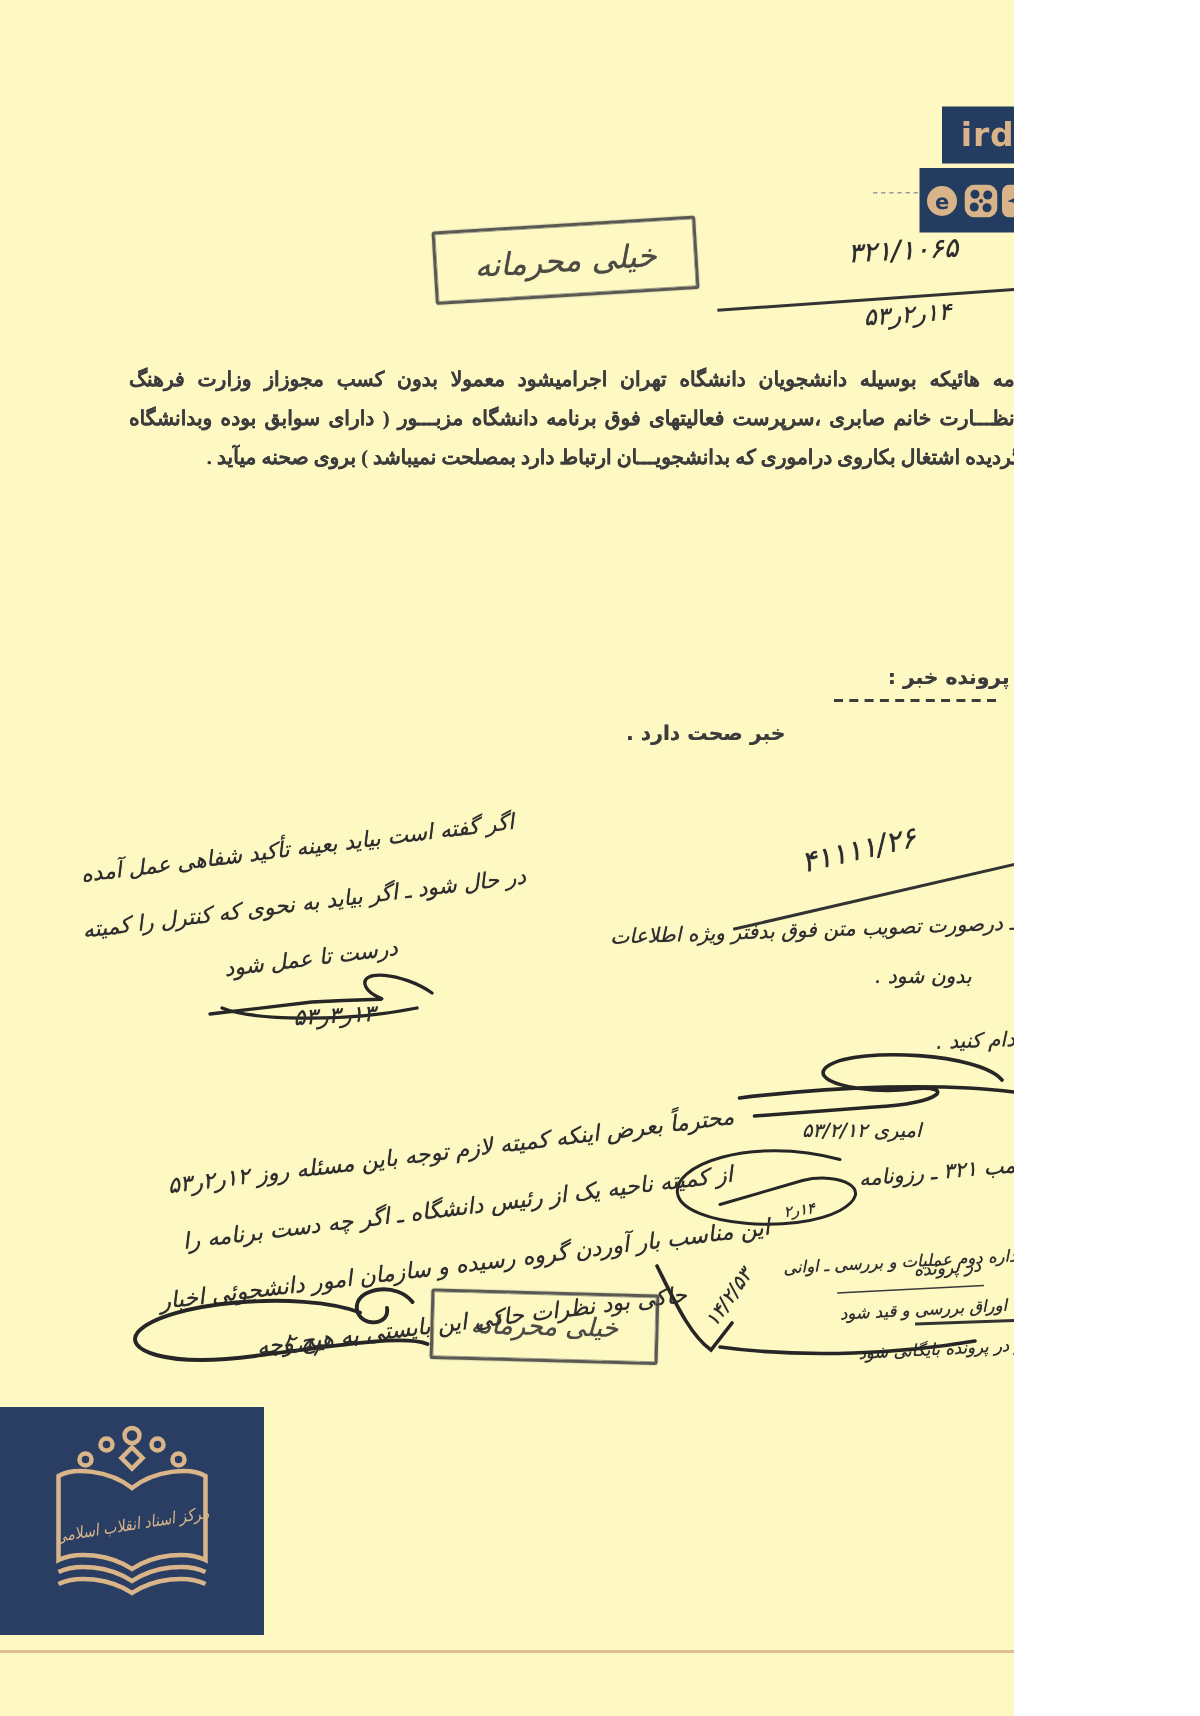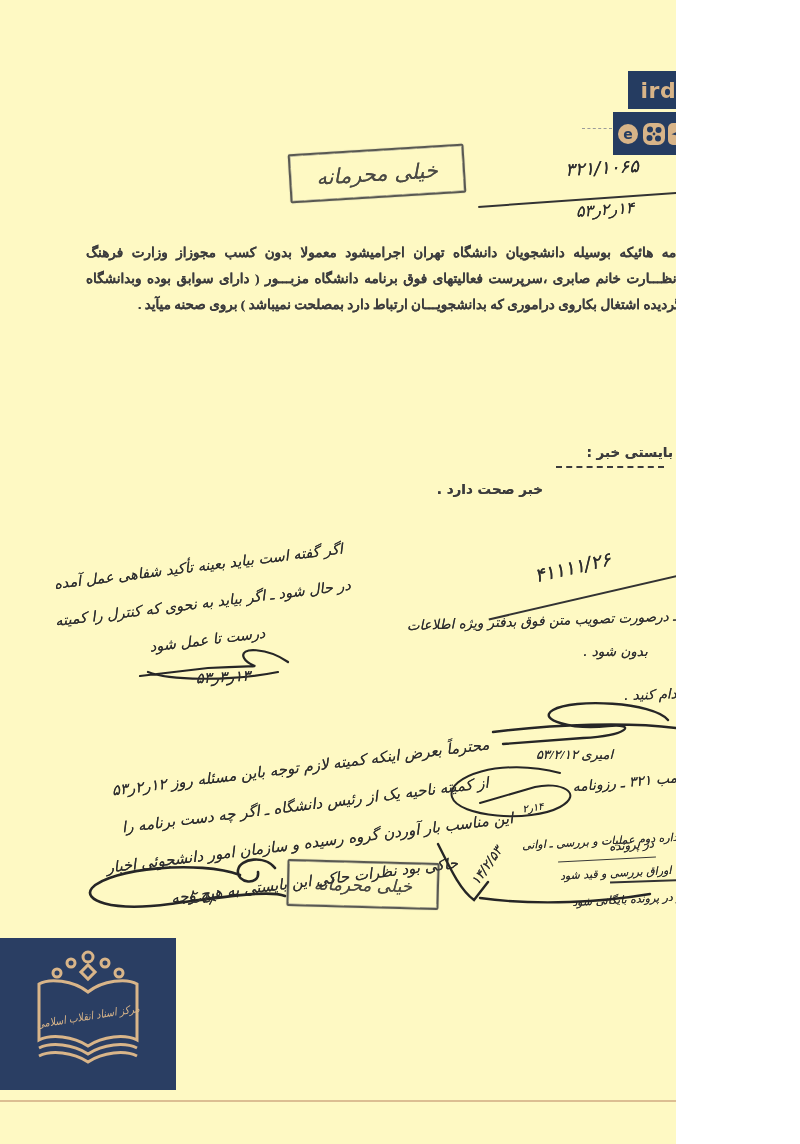--- a/index.html
+++ b/index.html
@@ -98,23 +98,23 @@
   <div class="abs stamp hand" style="left:289px;top:149px;width:172px;height:45px;transform:rotate(-3.5deg);font-size:21px;">خیلی محرمانه</div>
 
   <div class="abs hand" style="left:512px;top:157px;width:180px;font-size:18px;text-align:center;transform:rotate(-3deg);">۳۲۱/۱۰۶۵</div>
   <div class="abs uline" style="left:478px;top:198px;width:226px;transform:rotate(-4deg);"></div>
   <div class="abs hand" style="left:540px;top:200px;width:130px;font-size:16px;text-align:center;transform:rotate(-4deg);">۱۴ر۲ر۵۳</div>
 
   <div class="abs typed" style="left:86px;top:240px;width:630px;">
     <p>نمایشنامه هائیکه بوسیله دانشجویان دانشگاه تهران اجرامیشود معمولا بدون کسب مجوزاز وزارت فرهنگ وهنروبانظـــارت خانم صابری ،سرپرست فعالیتهای فوق برنامه دانشگاه مزبـــور ( دارای سوابق بوده وبدانشگاه اعزام گردیده اشتغال بکاروی دراموری که بدانشجویـــان ارتباط دارد بمصلحت نمیباشد ) بروی صحنه میآید .</p>
   </div>
 
-  <div class="abs typed-s" style="left:548px;top:444px;width:125px;text-align:right;">بایستی خبر :</div>
+  <div class="abs typed-s" style="left:548px;top:444px;width:125px;text-align:right;">پرونده خبر :</div>
   <div class="abs dashed-u" style="left:556px;top:466px;width:108px;"></div>
-  <div class="abs typed-s" style="left:398px;top:481px;width:145px;text-align:right;">خبر صحت دارد .</div>
+  <div class="abs typed-s" style="left:398px;top:481px;width:145px;text-align:center;">خبر صحت دارد .</div>
 
   <div class="abs hand" style="left:38px;top:548px;width:330px;font-size:14.5px;line-height:37px;text-align:center;transform:rotate(-7deg);">
     <div>اگر گفته است بیاید بعینه تأکید شفاهی عمل آمده</div>
     <div>در حال شود ـ اگر بیاید به نحوی که کنترل را کمیته</div>
     <div>درست تا عمل شود</div>
   </div>
   <svg class="abs flourish" style="left:128px;top:642px;" width="170" height="45" viewBox="0 0 170 45">
     <path d="M160,20 C140,6 110,4 116,16 C122,28 150,22 80,26 L12,34 M150,30 C100,40 40,38 20,30" stroke-width="2.2"></path>
   </svg>
   <div class="abs hand" style="left:168px;top:668px;width:110px;font-size:15px;text-align:center;transform:rotate(-3deg);">۱۳ر۳ر۵۳</div>
@@ -122,21 +122,21 @@
   <div class="abs hand" style="left:505px;top:556px;width:135px;font-size:19px;letter-spacing:2px;text-align:center;transform:rotate(-13deg);">۴۱۱۱۱/۲۶</div>
   <div class="abs uline" style="left:486px;top:594px;width:218px;transform:rotate(-13deg);"></div>
 
   <div class="abs hand" style="left:388px;top:612px;width:332px;font-size:13.5px;text-align:right;transform:rotate(-2deg);">محترماً ـ درصورت تصویب متن فوق بدفتر ویژه اطلاعات</div>
   <div class="abs hand" style="left:558px;top:643px;width:115px;font-size:13.5px;text-align:center;">بدون شود .</div>
   <div class="abs hand" style="left:606px;top:686px;width:100px;font-size:13.5px;text-align:center;transform:rotate(-2deg);">اقدام کنید .</div>
 
   <svg class="abs flourish" style="left:478px;top:698px;" width="205" height="52" viewBox="0 0 205 52">
     <path d="M190,22 C175,4 95,0 75,12 C58,22 95,32 130,28 C160,25 150,38 105,40 L25,46 M15,34 C80,26 150,24 198,30" stroke-width="2.4"></path>
   </svg>
-  <div class="abs hand" style="left:492px;top:747px;width:165px;font-size:13px;text-align:center;font-family:Liberation Serif, serif;">امیری ۵۳/۲/۱۲</div>
+  <div class="abs hand" style="left:492px;top:747px;width:165px;font-size:13px;text-align:center;">امیری ۵۳/۲/۱۲</div>
 
   <svg class="abs flourish" style="left:438px;top:763px;" width="155" height="64" viewBox="0 0 155 64">
     <path d="M122,10 C62,-6 8,14 14,34 C20,54 92,60 122,44 C147,30 122,18 97,24 L42,40" stroke-width="2"></path>
   </svg>
   <div class="abs hand" style="left:452px;top:778px;width:255px;font-size:14px;text-align:right;transform:rotate(-5deg);">ذیل نمب ۳۲۱ ـ رزونامه</div>
   <div class="abs hand" style="left:503px;top:802px;width:60px;font-size:10px;text-align:center;transform:rotate(-8deg);">۱۴ر۲</div>
   <div class="abs hand" style="left:448px;top:836px;width:262px;font-size:11px;text-align:right;transform:rotate(-3deg);">رئیس اداره دوم عملیات و بررسی ـ اوانی</div>
 
   <div class="abs hand" style="left:55px;top:748px;width:505px;font-size:15px;line-height:38px;text-align:center;transform:rotate(-7deg);">
     <div>محترماً بعرض اینکه کمیته لازم توجه باین مسئله روز ۱۲ر۲ر۵۳</div>

